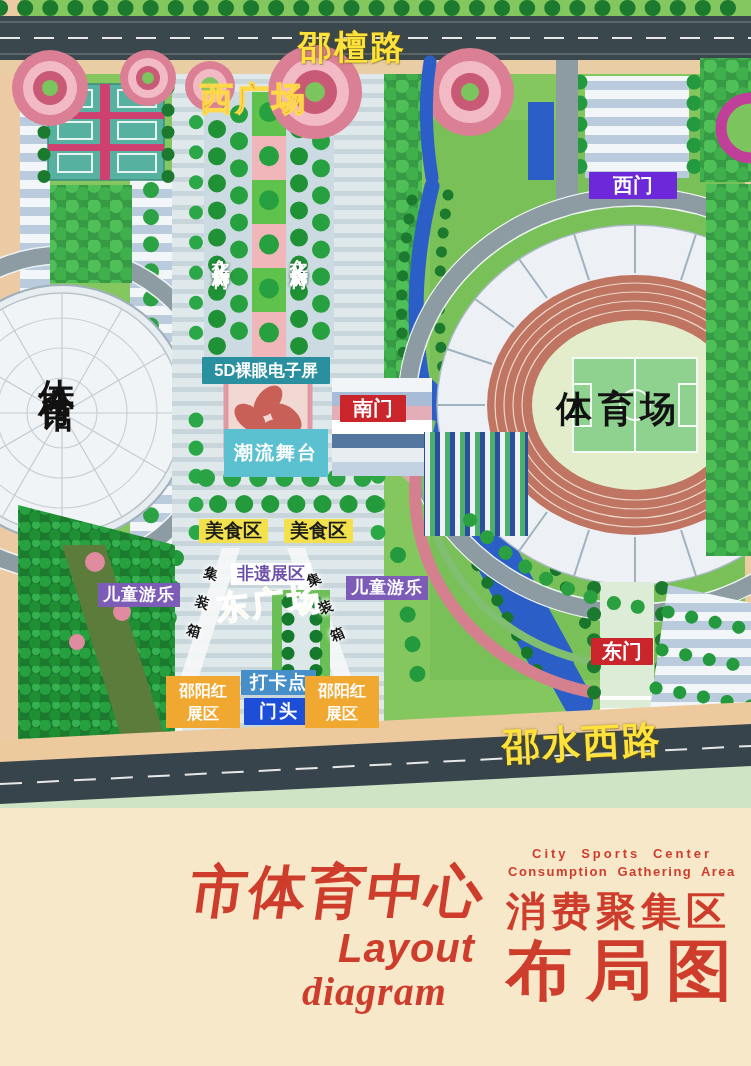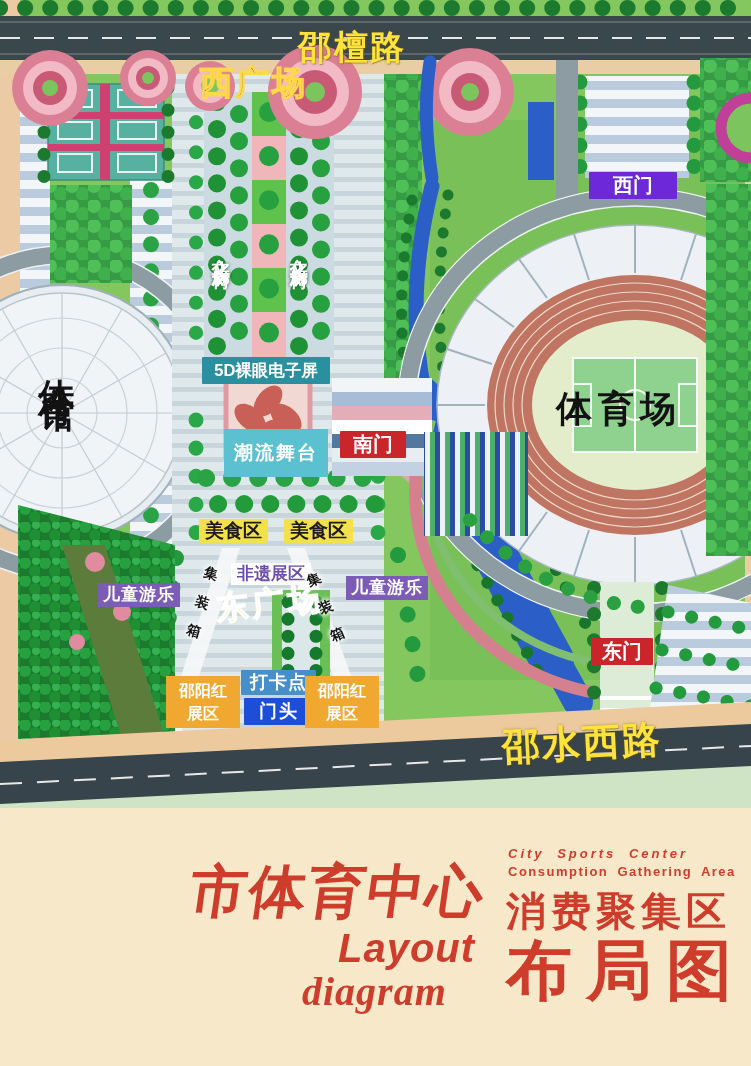--- a/index.html
+++ b/index.html
@@ -7,28 +7,28 @@
     background:#f8e8ca;font-family:"Liberation Sans",sans-serif;}
   .map-area{position:absolute;left:0;top:0;width:751px;height:808px;overflow:hidden;background:#85c75f;}
   .map-area svg{position:absolute;left:0;top:0;}
   
   .lbl{position:absolute;font-weight:bold;line-height:1.15;white-space:nowrap;}
   .vert{writing-mode:vertical-rl;text-orientation:upright;}
   .badge{color:#fff;text-align:center;border-radius:1px;}
   .roadtxt{color:#ffe23a;text-shadow:0 0 3px rgba(110,85,0,.55),1px 1px 0 rgba(110,85,0,.35);}
   
   .l-road-n{left:298px;top:28px;font-size:34px;letter-spacing:2px;}
-  .l-plaza-w{left:200px;top:64px;font-size:33px;letter-spacing:3px;color:#4c1d95;
+  .l-plaza-w{left:200px;top:80px;font-size:33px;letter-spacing:3px;color:#7f1d1d;
     -webkit-text-stroke:1.2px #ffd94a;text-shadow:0 0 2px #ffd94a;}
   .l-gate-w{left:589px;top:172px;font-size:20px;background:#6d28d9;padding:2px 24px;}
   .l-corr-l{left:210px;top:244px;}
   .l-corr-r{left:288px;top:244px;}
   .l-corr{font-size:18px;color:#fff;letter-spacing:3px;text-shadow:0 0 3px rgba(20,90,40,.9);}
   .l-screen{left:202px;top:357px;width:124px;font-size:16.5px;background:#2a8f9e;padding:4px 2px;}
-  .l-gate-s{left:340px;top:395px;font-size:20px;background:#c9252b;padding:2px 13px;margin-top:36px;}
+  .l-gate-s{left:340px;top:395px;font-size:20px;background:#c9252b;padding:2px 13px;}
   .l-stadium{left:556px;top:388px;font-size:36px;color:#121212;letter-spacing:6px;}
   .l-gym{left:36px;top:350px;font-size:36px;color:#121212;letter-spacing:8px;}
   .l-stage{left:224px;top:429px;font-size:19px;background:#5bc0cf;padding:13px 10px;letter-spacing:2px;}
   .l-food1{left:199px;top:519px;}
   .l-food2{left:284px;top:519px;}
   .l-food{font-size:19px;background:#f2e14c;color:#1c1c1c;padding:1px 6px;font-weight:bold;}
   .l-heritage{left:231px;top:563px;font-size:17px;background:#ffffff;color:#6a4fa8;padding:1px 6px;}
   .l-kids1{left:98px;top:583px;}
   .l-kids2{left:346px;top:576px;}
   .l-kids{font-size:17px;background:#7d5cb8;color:#fff;padding:2px 5px;letter-spacing:1px;}
@@ -45,21 +45,21 @@
   .l-shao{font-size:16px;background:#f0a830;color:#fff;width:58px;padding:3px 8px;
     text-align:center;white-space:normal;line-height:1.45;font-weight:bold;}
   .l-gate-e{left:591px;top:638px;font-size:20px;background:#c9252b;padding:2px 11px;}
   .l-road-s{left:502px;top:722px;font-size:38px;letter-spacing:2px;transform:rotate(-3deg);}
   
   .title-area{position:absolute;left:0;top:808px;width:751px;height:258px;background:#f8e8ca;}
   .t{position:absolute;color:#ce3d2c;font-weight:bold;white-space:nowrap;}
   .t-cn-main{left:190px;top:46px;font-size:57px;letter-spacing:2px;transform:skewX(-8deg);}
   .t-en1{left:338px;top:118px;font-size:40px;font-style:italic;letter-spacing:1px;}
   .t-en2{left:302px;top:160px;font-size:40px;font-style:italic;letter-spacing:1px;font-family:Liberation Serif, serif;}
-  .t-small1{left:508px;top:38px;font-size:13px;letter-spacing:3px;word-spacing:6px;font-style:italic;}
+  .t-small1{left:532px;top:38px;font-size:13px;letter-spacing:3px;word-spacing:6px;}
   .t-small2{left:508px;top:56px;font-size:13px;letter-spacing:1.5px;word-spacing:4px;}
   .t-cn-sub{left:506px;top:76px;font-size:40px;letter-spacing:5px;}
   .t-cn-sub2{left:506px;top:118px;font-size:66px;letter-spacing:14px;}
 </style>
 </head>
 <body>
 
 <div class="screenshot">
 
   <div class="map-area">

